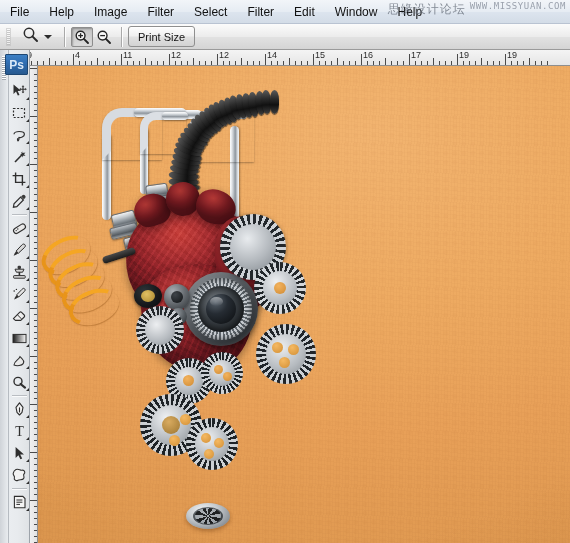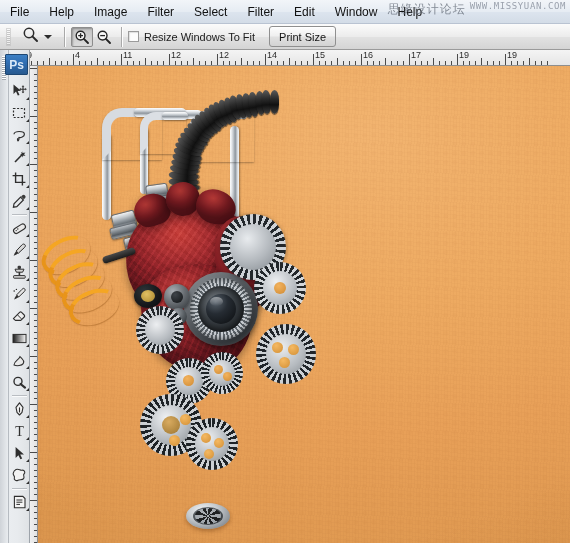--- a/index.html
+++ b/index.html
@@ -258,24 +258,20 @@
     <div class="zbtn">
       <svg width="16" height="16" viewBox="0 0 16 16">
         <circle cx="6.6" cy="6.6" r="4.4" fill="#f7f7f7" stroke="#242424" stroke-width="1.4"></circle>
         <line x1="4.2" y1="6.6" x2="9" y2="6.6" stroke="#242424" stroke-width="1.3"></line>
         <line x1="9.9" y1="9.9" x2="14" y2="14" stroke="#242424" stroke-width="1.9" stroke-linecap="round"></line>
       </svg>
     </div>
 
     <div class="sep"></div>
 
-    <label class="chk-wrap">
-      <span class="chk"></span>
-      <span class="chk-label">Resize Windows To Fit</span>
-    </label>
 
 
     <div class="pbtn">Print Size</div>
   </div>
 
   <div class="toolbox">
     <div class="tb-grip"></div>
 
     <div class="pslogo">Ps</div>
 

